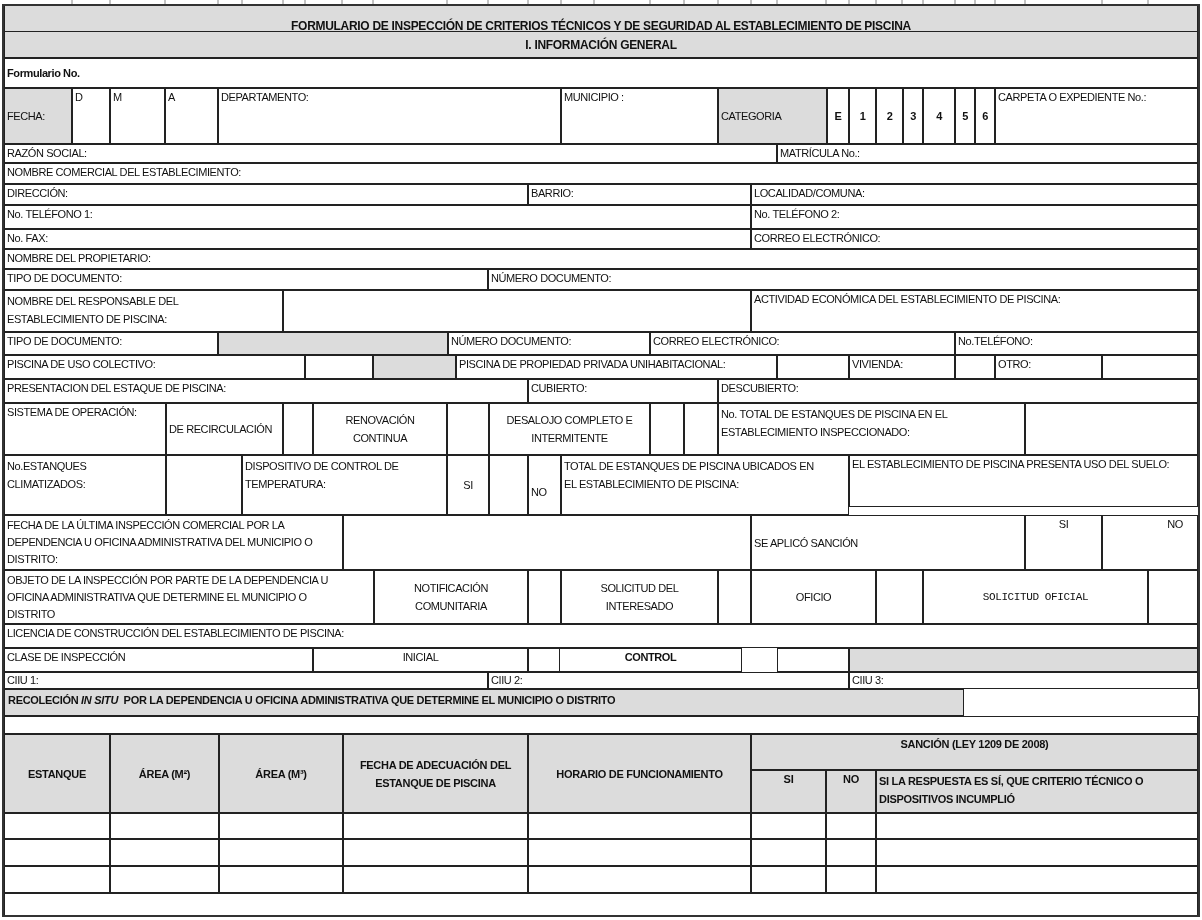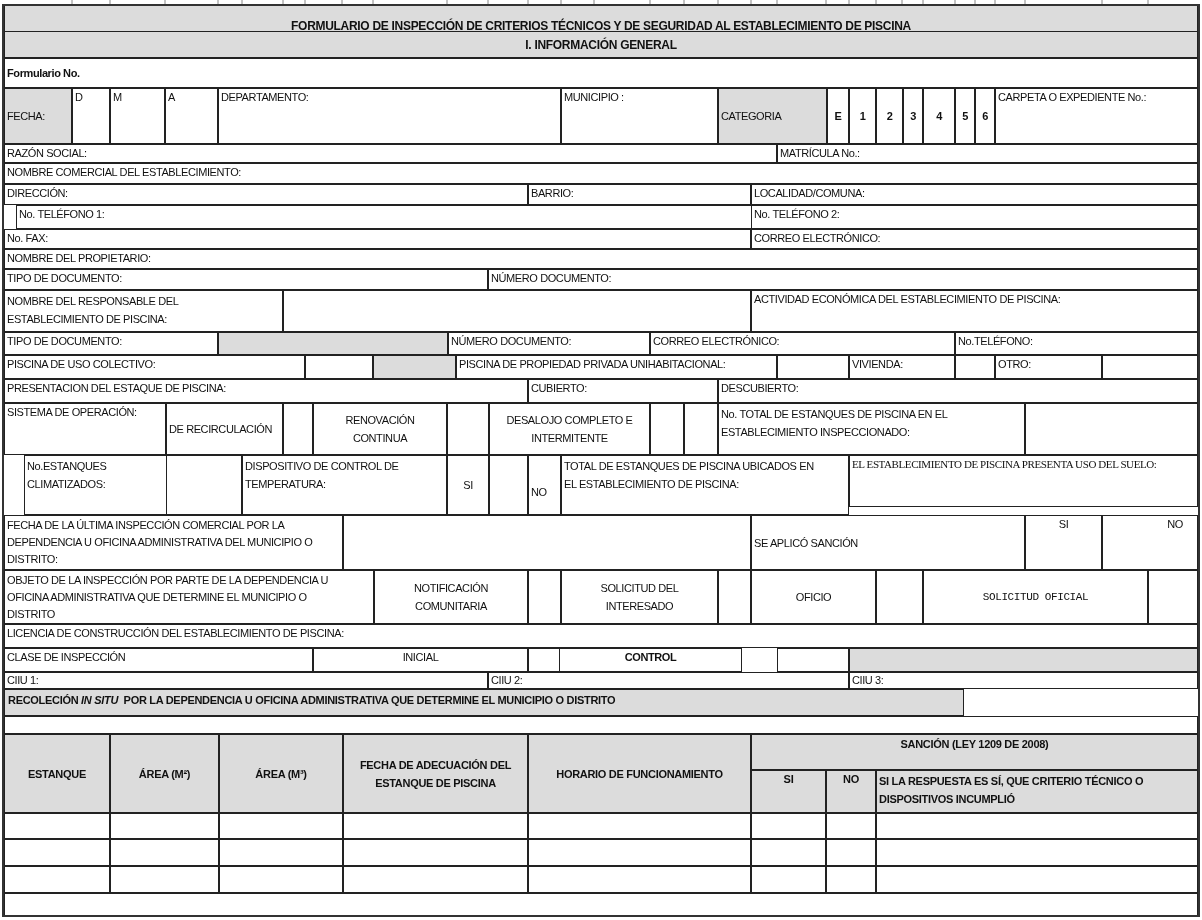--- a/index.html
+++ b/index.html
@@ -82,21 +82,21 @@
 
 <div class="c" style="left:4px;top:144px;width:773px;height:19px;"><span>RAZÓN SOCIAL:</span></div>
 <div class="c" style="left:777px;top:144px;width:421px;height:19px;"><span>MATRÍCULA No.:</span></div>
 
 <div class="c" style="left:4px;top:163px;width:1194px;height:21px;"><span>NOMBRE COMERCIAL DEL ESTABLECIMIENTO:</span></div>
 
 <div class="c" style="left:4px;top:184px;width:524px;height:21px;"><span>DIRECCIÓN:</span></div>
 <div class="c" style="left:528px;top:184px;width:223px;height:21px;"><span>BARRIO:</span></div>
 <div class="c" style="left:751px;top:184px;width:447px;height:21px;"><span>LOCALIDAD/COMUNA:</span></div>
 
-<div class="c" style="left:16px;top:205px;width:747px;height:24px;"><span>No. TELÉFONO 1:</span></div>
+<div class="c" style="left:4px;top:205px;width:747px;height:24px;"><span>No. TELÉFONO 1:</span></div>
 <div class="c" style="left:751px;top:205px;width:447px;height:24px;"><span>No. TELÉFONO 2:</span></div>
 
 <div class="c" style="left:4px;top:229px;width:747px;height:20px;"><span>No. FAX:</span></div>
 <div class="c" style="left:751px;top:229px;width:447px;height:20px;"><span>CORREO ELECTRÓNICO:</span></div>
 
 <div class="c" style="left:4px;top:249px;width:1194px;height:20px;"><span>NOMBRE DEL PROPIETARIO:</span></div>
 
 <div class="c" style="left:4px;top:269px;width:484px;height:21px;"><span>TIPO DE DOCUMENTO:</span></div>
 <div class="c" style="left:488px;top:269px;width:710px;height:21px;"><span>NÚMERO DOCUMENTO:</span></div>
 
@@ -140,37 +140,37 @@
     <div>INTERMITENTE</div>
   </div>
 <div class="c" style="left:650px;top:403px;width:34px;height:52px;"></div>
 <div class="c" style="left:684px;top:403px;width:34px;height:52px;"></div>
 <div class="c" style="left:718px;top:403px;width:307px;height:52px;line-height:18px;">
     <div>No. TOTAL DE ESTANQUES DE PISCINA EN EL</div>
     <div>ESTABLECIMIENTO INSPECCIONADO:</div>
   </div>
 <div class="c" style="left:1025px;top:403px;width:173px;height:52px;"></div>
 
-<div class="c" style="left:4px;top:455px;width:162px;height:60px;line-height:18px;margin-left:20px;">
+<div class="c" style="left:4px;top:455px;width:162px;height:60px;line-height:18px;">
     <div>No.ESTANQUES</div>
     <div>CLIMATIZADOS:</div>
   </div>
 <div class="c" style="left:166px;top:455px;width:76px;height:60px;"></div>
 <div class="c" style="left:242px;top:455px;width:205px;height:60px;line-height:18px;">
     <div>DISPOSITIVO DE CONTROL DE</div>
     <div>TEMPERATURA:</div>
   </div>
 <div class="c ctr" style="left:447px;top:455px;width:42px;height:60px;">SI</div>
 <div class="c" style="left:489px;top:455px;width:39px;height:60px;"></div>
 <div class="c vmid" style="left:528px;top:455px;width:33px;height:60px;padding-top:14px;">NO</div>
 <div class="c" style="left:561px;top:455px;width:288px;height:60px;line-height:18px;">
     <div>TOTAL DE ESTANQUES DE PISCINA UBICADOS EN</div>
     <div>EL ESTABLECIMIENTO DE PISCINA:</div>
   </div>
-<div class="c" style="left:849px;top:455px;width:349px;height:52px;font-family:Liberation Serif, serif;"><span>EL ESTABLECIMIENTO DE PISCINA PRESENTA USO DEL SUELO:</span></div>
+<div class="c" style="left:849px;top:455px;width:349px;height:52px;"><span>EL ESTABLECIMIENTO DE PISCINA PRESENTA USO DEL SUELO:</span></div>
 
 <div class="c" style="left:4px;top:515px;width:339px;height:55px;line-height:17px;">
     <div>FECHA DE LA ÚLTIMA INSPECCIÓN COMERCIAL POR LA</div>
     <div>DEPENDENCIA U OFICINA ADMINISTRATIVA DEL MUNICIPIO O</div>
     <div>DISTRITO:</div>
   </div>
 <div class="c" style="left:343px;top:515px;width:408px;height:55px;"></div>
 <div class="c vmid" style="left:751px;top:515px;width:274px;height:55px;">SE APLICÓ SANCIÓN</div>
 <div class="c" style="left:1025px;top:515px;width:77px;height:55px;text-align:center;"><span>SI</span></div>
 <div class="c" style="left:1102px;top:515px;width:96px;height:55px;text-align:right;padding-right:14px;"><span>NO</span></div>

